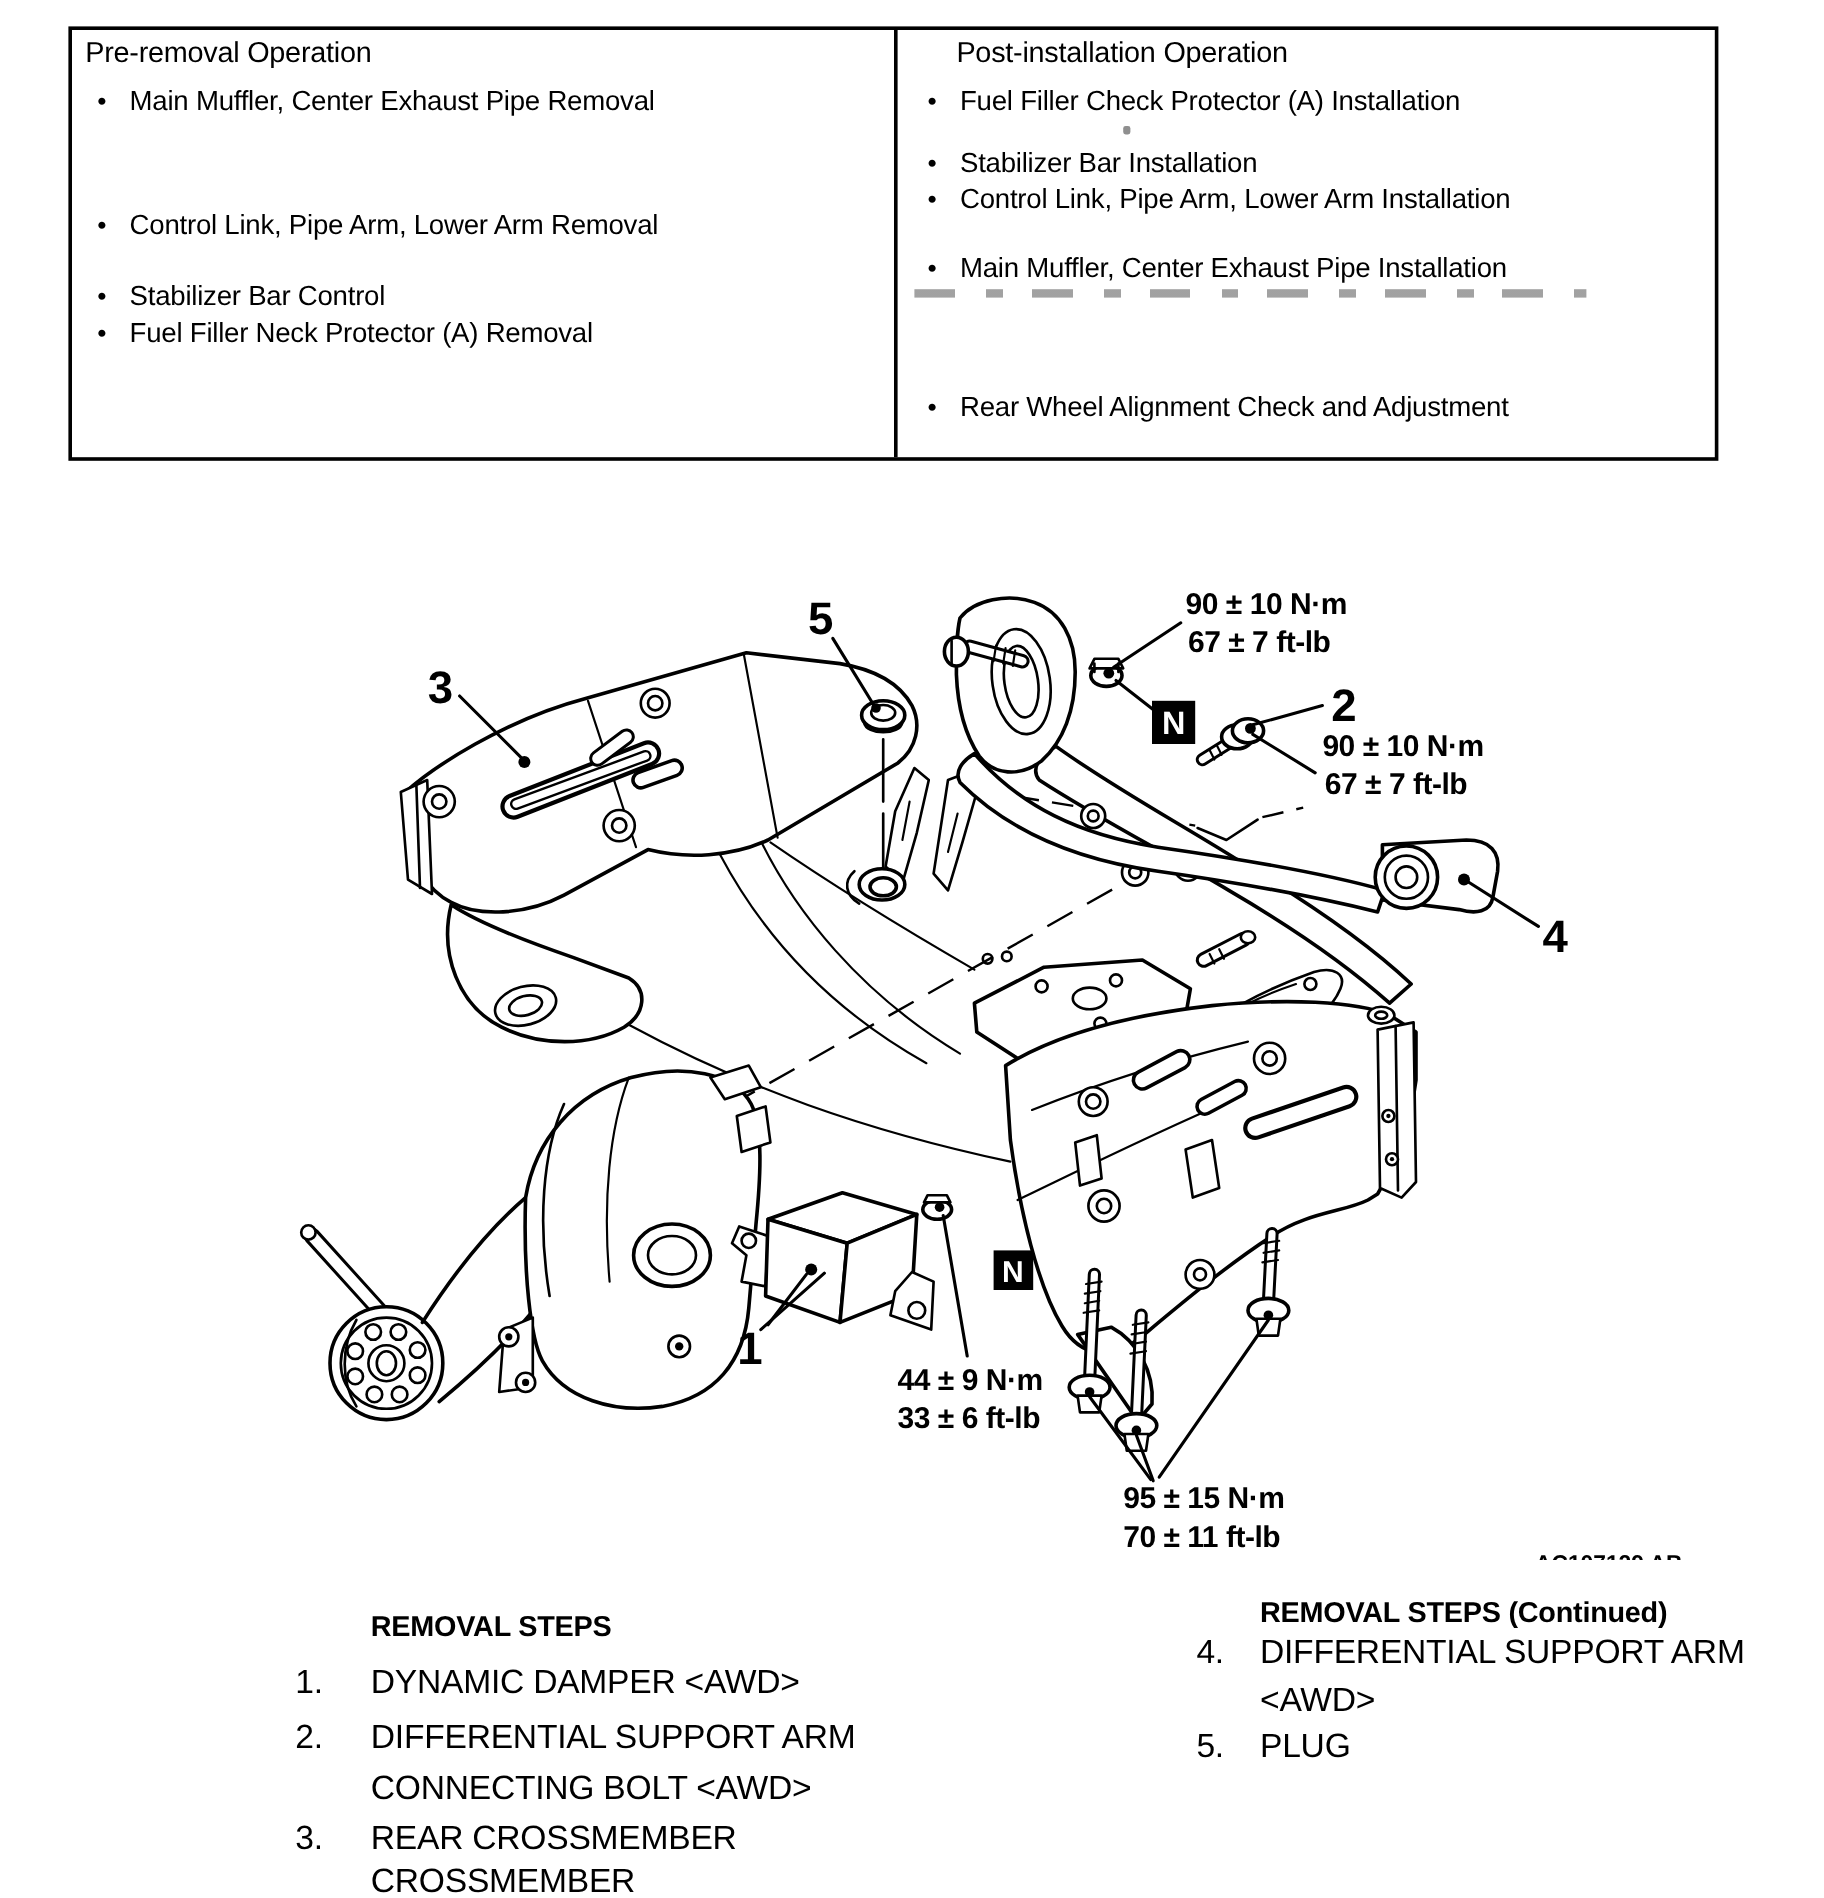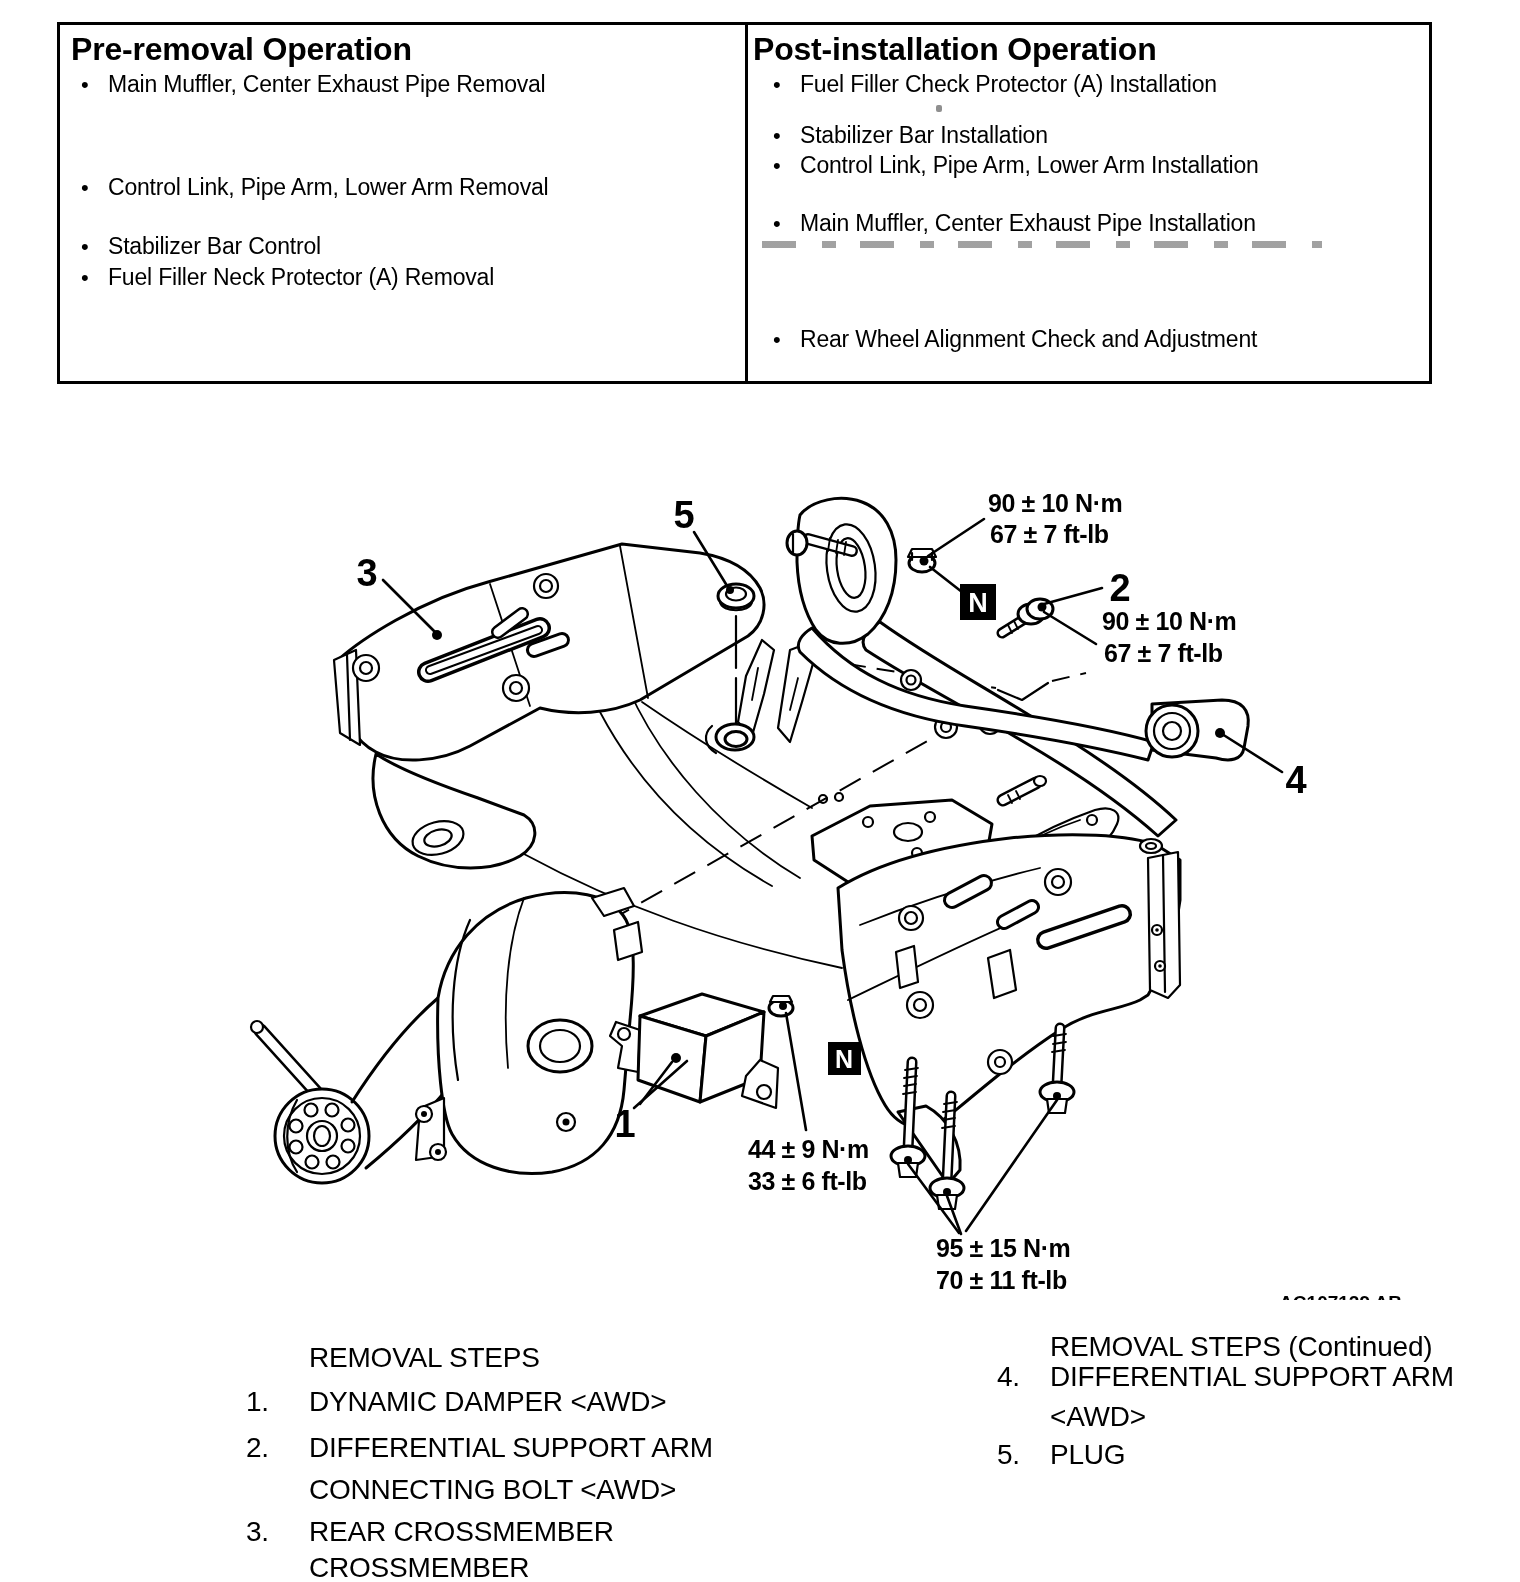--- a/index.html
+++ b/index.html
@@ -3,31 +3,31 @@
 <meta charset="utf-8">
 <style>
   html,body{margin:0;padding:0}
   body{width:1520px;height:1582px;position:relative;background:#fff;overflow:hidden;
        font-family:"Liberation Sans",sans-serif;color:#000;}
   .abs{position:absolute}
 
   
   .optable{left:57px;top:22px;width:1375px;height:362px;border:3px solid #000;box-sizing:border-box}
   .op-divider{left:685px;top:0;width:3px;height:356px;background:#000}
-  .op-title{font-weight:700;font-size:32px;letter-spacing:-0.2px;white-space:nowrap}
+  .op-title{font-weight:400;font-size:24px;letter-spacing:-0.2px;white-space:nowrap}
   .op-row{display:flex;font-size:23px;line-height:29px;letter-spacing:-0.2px;white-space:nowrap}
   .op-dot{width:27px;font-size:22px;flex:none}
   .col-left .op-row{left:21px}
   .col-right .op-row{left:713px}
   .artifact-dashes{left:702px;top:216px;width:560px;height:7px;opacity:.55;
      background:repeating-linear-gradient(90deg,#555 0 34px,transparent 34px 60px,#555 60px 74px,transparent 74px 98px)}
   .artifact-dot{left:876px;top:80px;width:6px;height:7px;background:#444;border-radius:2px;opacity:.6}
 
   
-  .ls-title{font-weight:400;font-size:28px;letter-spacing:-0.2px;white-space:nowrap}
+  .ls-title{font-weight:700;font-size:24px;letter-spacing:-0.2px;white-space:nowrap}
   .ls-num,.ls-text{font-size:28px;letter-spacing:-0.2px;white-space:nowrap}
 
   
   svg{position:absolute;left:0;top:440px}
   svg *{vector-effect:none}
   .ln{fill:none;stroke:#000;stroke-width:3;stroke-linecap:round;stroke-linejoin:round}
   .ln2{fill:none;stroke:#000;stroke-width:2.2;stroke-linecap:round;stroke-linejoin:round}
   .thin{fill:none;stroke:#000;stroke-width:1.8;stroke-linecap:round}
   .wh{fill:#fff;stroke:#000;stroke-width:3;stroke-linejoin:round}
   .wh2{fill:#fff;stroke:#000;stroke-width:2.2;stroke-linejoin:round}
@@ -60,21 +60,21 @@
       <span class="op-dot">•</span>
       <span>Stabilizer Bar Control</span>
       </div>
     <div class="abs op-row" style="top:238px">
       <span class="op-dot">•</span>
       <span>Fuel Filler Neck Protector (A) Removal</span>
       </div>
   </div>
 
   <div class="col-right">
-    <div class="abs op-title" style="left:693px;top:6px">Post-installation Operation</div>
+    <div class="abs op-title" style="left:737px;top:6px">Post-installation Operation</div>
     <div class="abs op-row" style="top:45px">
       <span class="op-dot">•</span>
       <span>Fuel Filler Check Protector (A) Installation</span>
       </div>
     <div class="abs op-row" style="top:96px">
       <span class="op-dot">•</span>
       <span>Stabilizer Bar Installation</span>
       </div>
     <div class="abs op-row" style="top:126px">
       <span class="op-dot">•</span>

